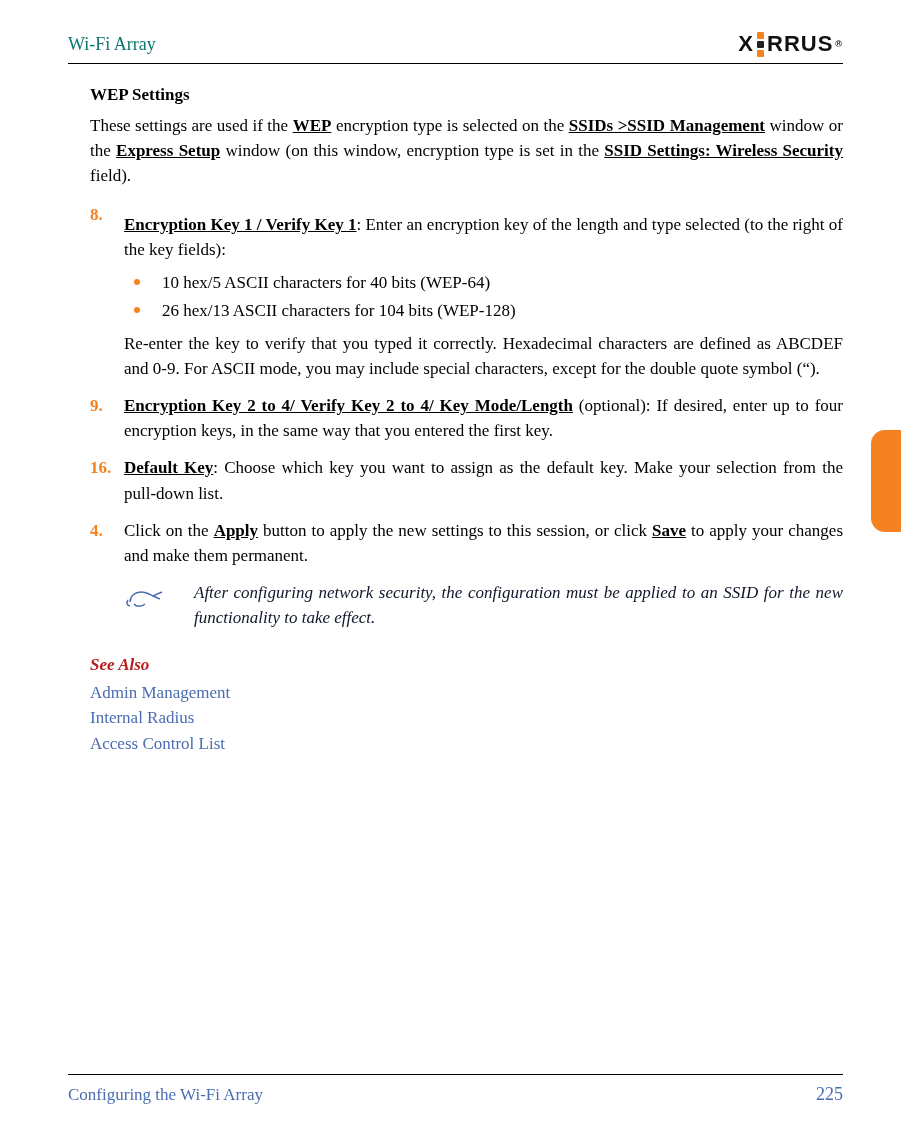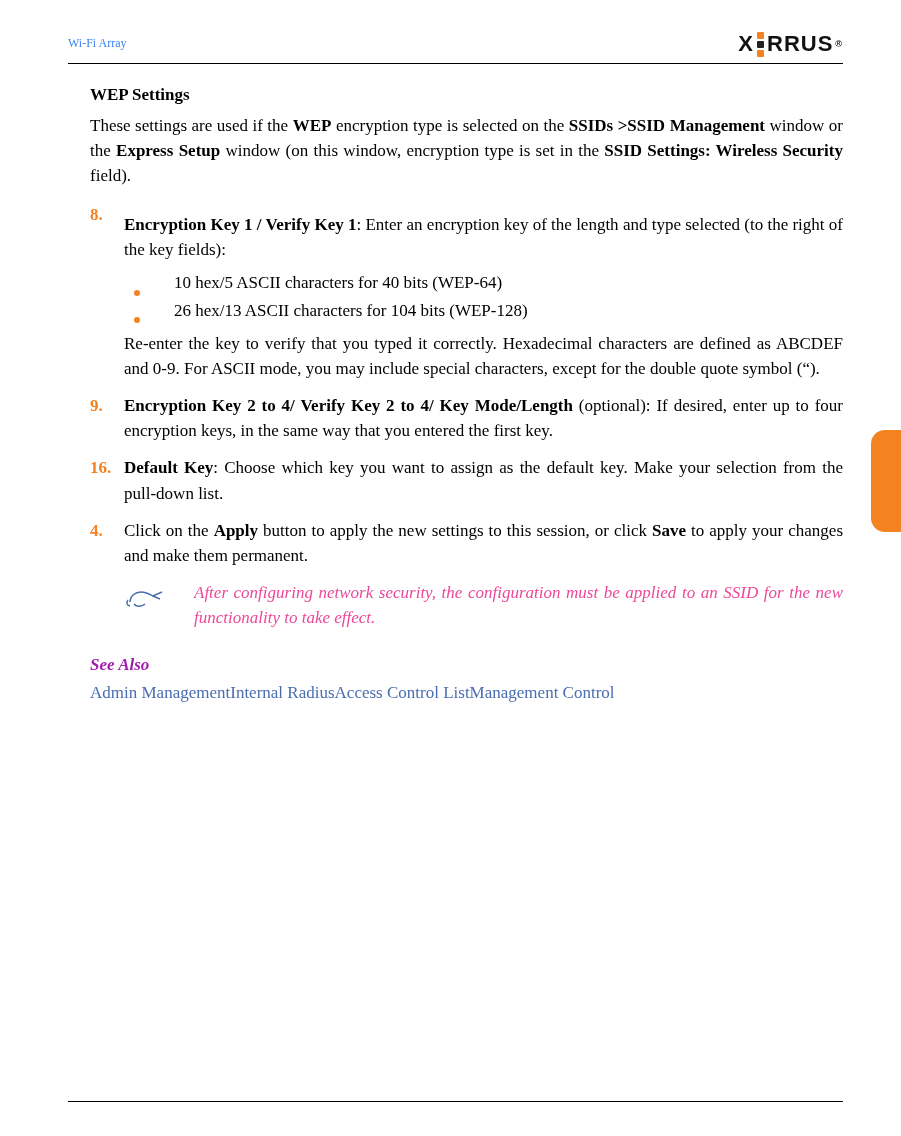--- a/index.html
+++ b/index.html
@@ -14,22 +14,22 @@
       font-size: 17px;
       line-height: 1.48;
     }
     .top-row {
       display: flex;
       justify-content: space-between;
       align-items: center;
       margin-bottom: 2px;
     }
     .doc-title {
-      color: #3b82f6;
-      font-size: 12px;
+      color: #0f766e;
+      font-size: 18px;
       font-weight: normal;
     }
     .logo {
       display: flex;
       align-items: center;
       gap: 2px;
       font-family: Arial, Helvetica, sans-serif;
       font-weight: 900;
       font-size: 22px;
       letter-spacing: 1px;
@@ -59,21 +59,21 @@
     .heading {
       font-weight: bold;
       font-size: 17px;
       margin-bottom: 6px;
       font-family: Liberation Serif, serif;
     }
     .para {
       text-align: justify;
       margin-bottom: 14px;
     }
-    .bold { font-weight: bold; }
+    .bold { font-weight: bold; text-decoration: underline; }
     .numlist { list-style: none; }
     .numlist > li {
       display: flex;
       margin-bottom: 12px;
       text-align: justify;
     }
     .numlist .num {
       color: #f58220;
       font-weight: bold;
       min-width: 34px;
@@ -84,23 +84,22 @@
       margin-top: 10px;
       text-align: justify;
     }
     .bullets {
       list-style: none;
       margin-top: 8px;
       margin-bottom: 8px;
     }
     .bullets li {
       display: flex;
-      align-items: flex-end;
+      align-items: flex-start;
       margin-bottom: 2px;
-      gap: 12px;
     }
     .bullets .dot {
       width: 6px; height: 6px;
       background: #f58220;
       border-radius: 50%;
       margin-top: 9px;
       margin-left: 10px;
       margin-right: 22px;
       flex-shrink: 0;
     }
@@ -110,35 +109,36 @@
       margin-top: 6px;
       margin-left: 34px;
     }
     .note-icon {
       flex-shrink: 0;
       margin-right: 26px;
       margin-top: 2px;
       color: #4a6db0;
     }
     .note-text {
-      color: #ec4899;
+      color: #0f172a;
       font-style: italic;
       text-align: justify;
       flex: 1;
     }
     .see-also-title {
-      color: #a21caf;
+      color: #b91c1c;
       font-style: italic;
       font-weight: bold;
       margin-top: 22px;
       margin-bottom: 2px;
       font-size: 17px;
     }
     .see-also-links {
       display: flex;
+      flex-direction: column;
       gap: 0px;
     }
     .see-also-links a {
       color: #4a6db0;
       text-decoration: none;
       font-size: 17px;
       line-height: 1.5;
     }
     .side-tab {
       position: absolute;
@@ -264,20 +264,23 @@
       </svg>
     </div>
     <div class="note-text">After configuring network security, the configuration must be applied to an SSID for the new functionality to take effect.</div>
   </div>
 
   <div class="see-also-title">See Also</div>
   <div class="see-also-links" style="margin-left:0;">
     <a href="#">Admin Management</a>
     <a href="#">Internal Radius</a>
     <a href="#">Access Control List</a>
-    <a href="#">Management Control</a>
   </div>
 
 </div>
 
 <div class="bottom">
   <hr class="bottom-rule">
+  <div class="bottom-row">
+    <div class="footer-left">Configuring the Wi-Fi Array</div>
+    <div class="footer-right">225</div>
+  </div>
 </div>
 
 </body></html>

